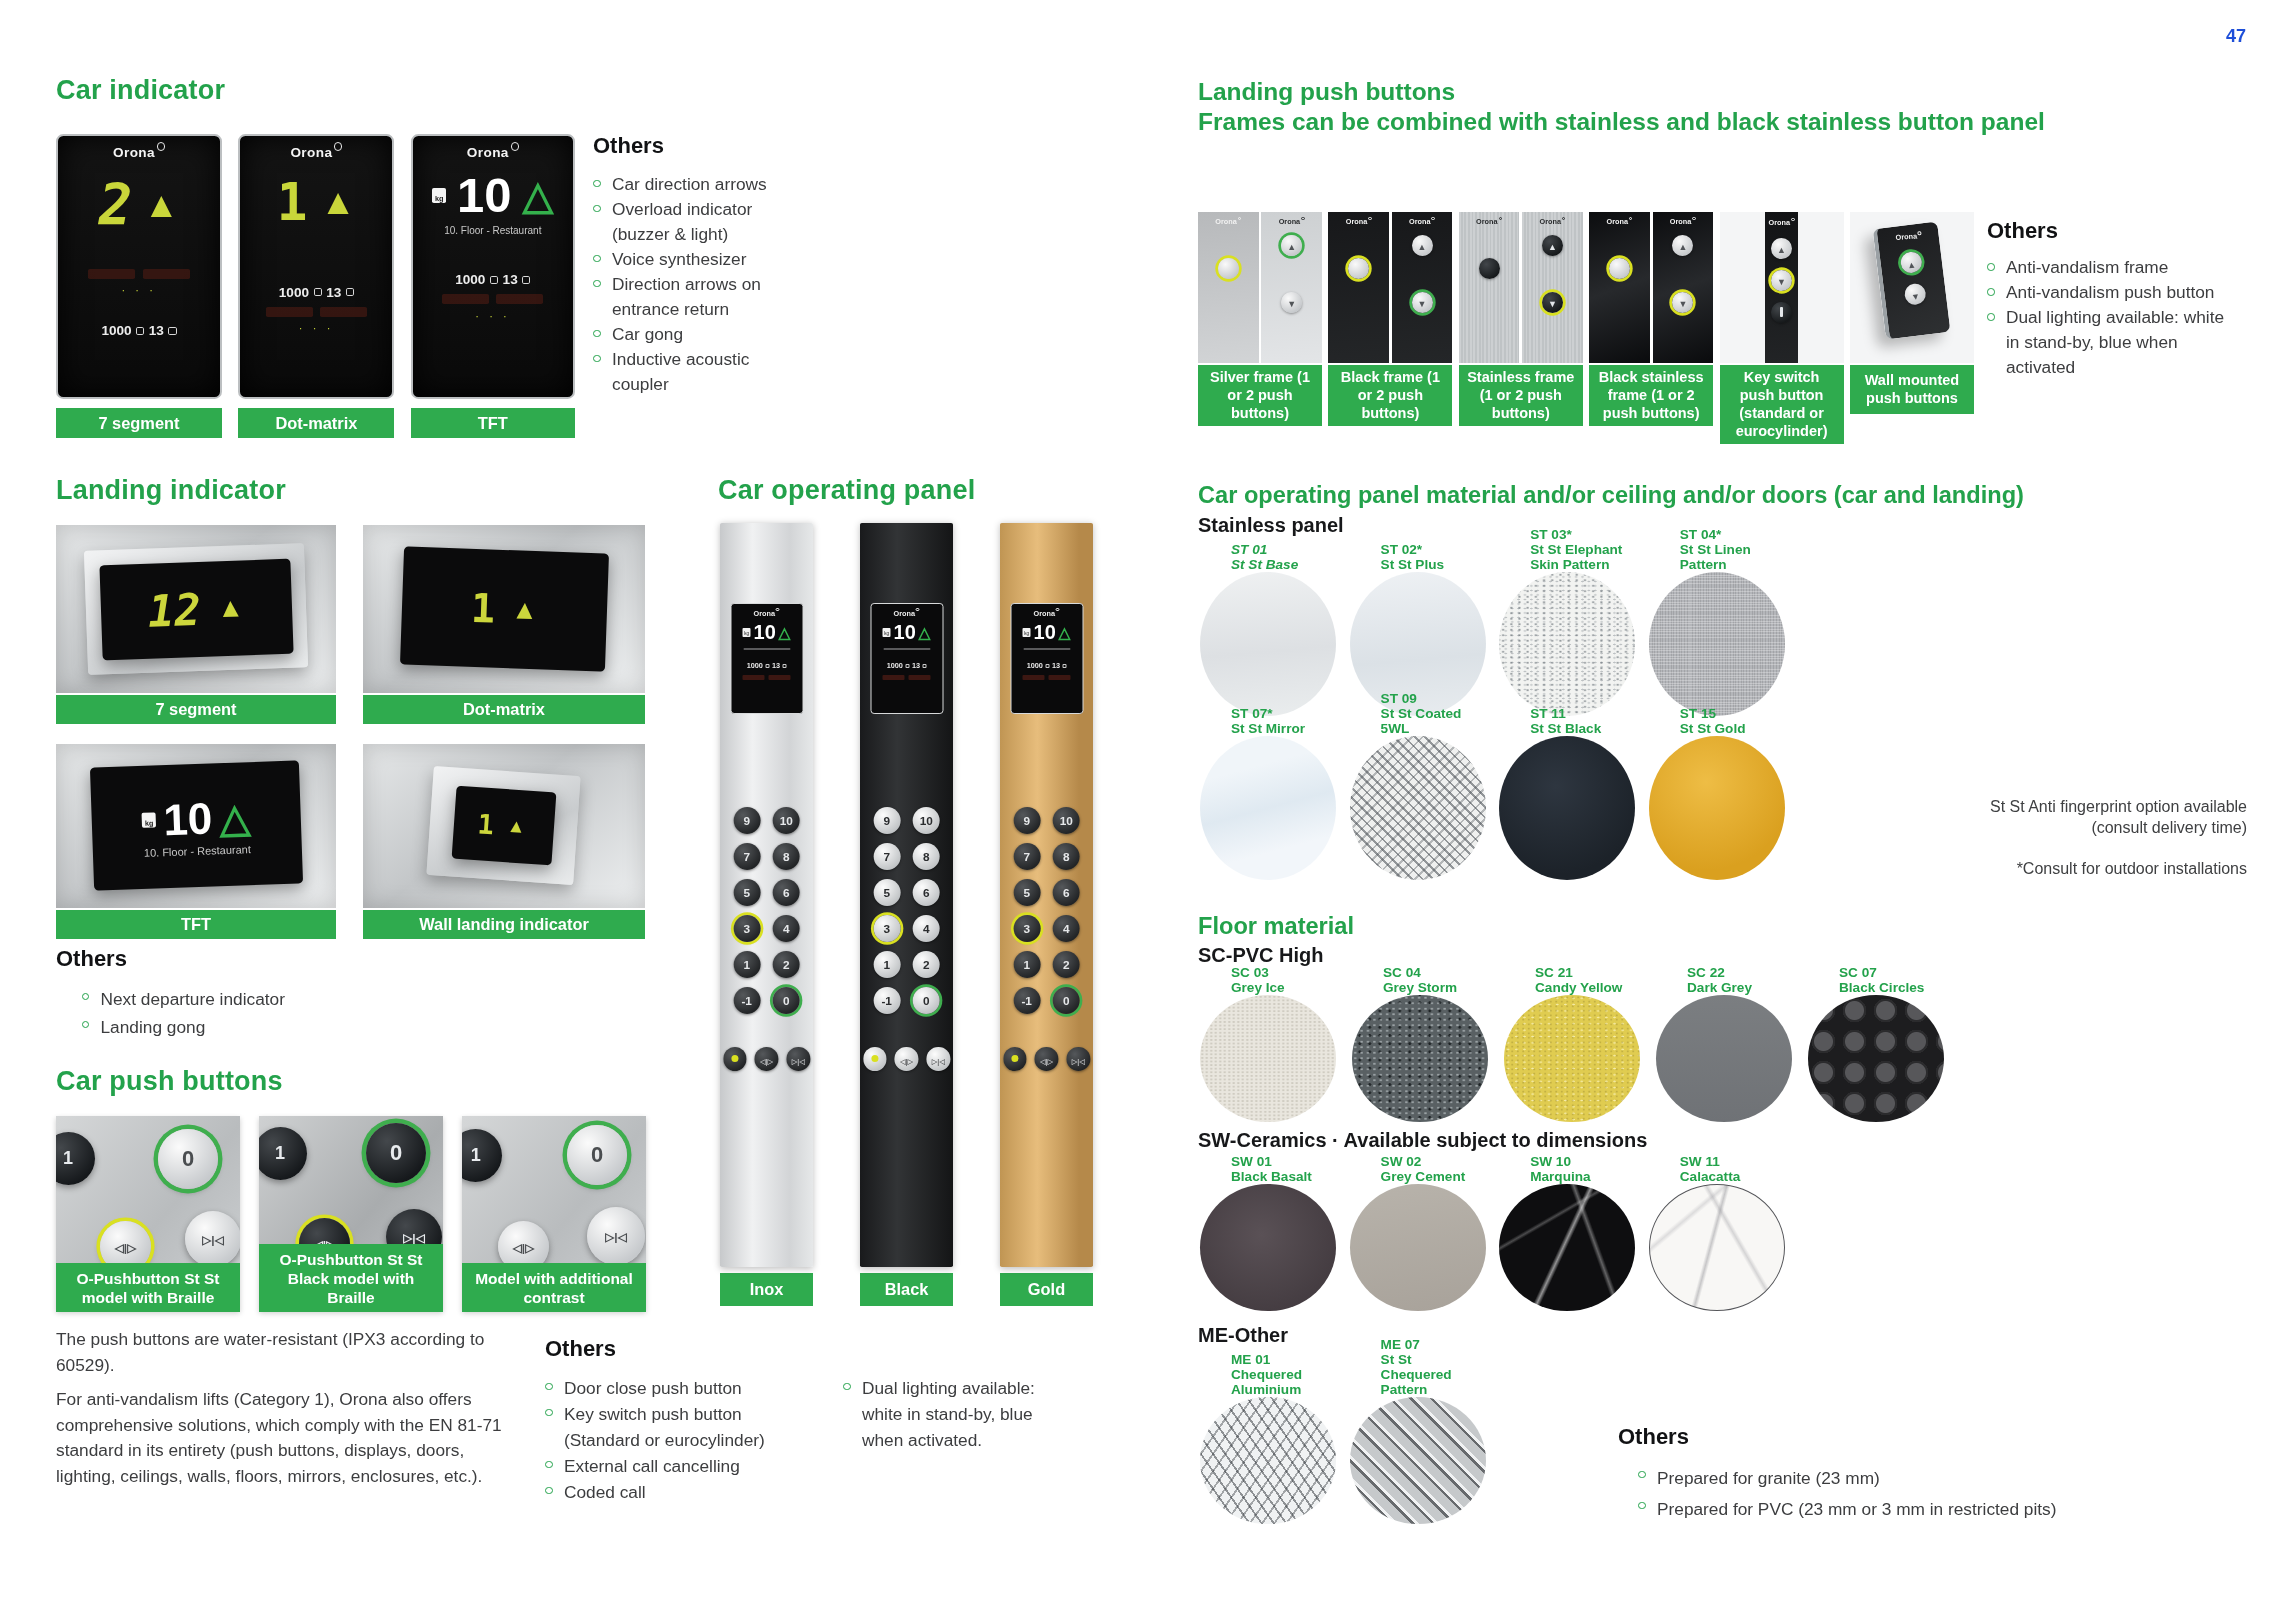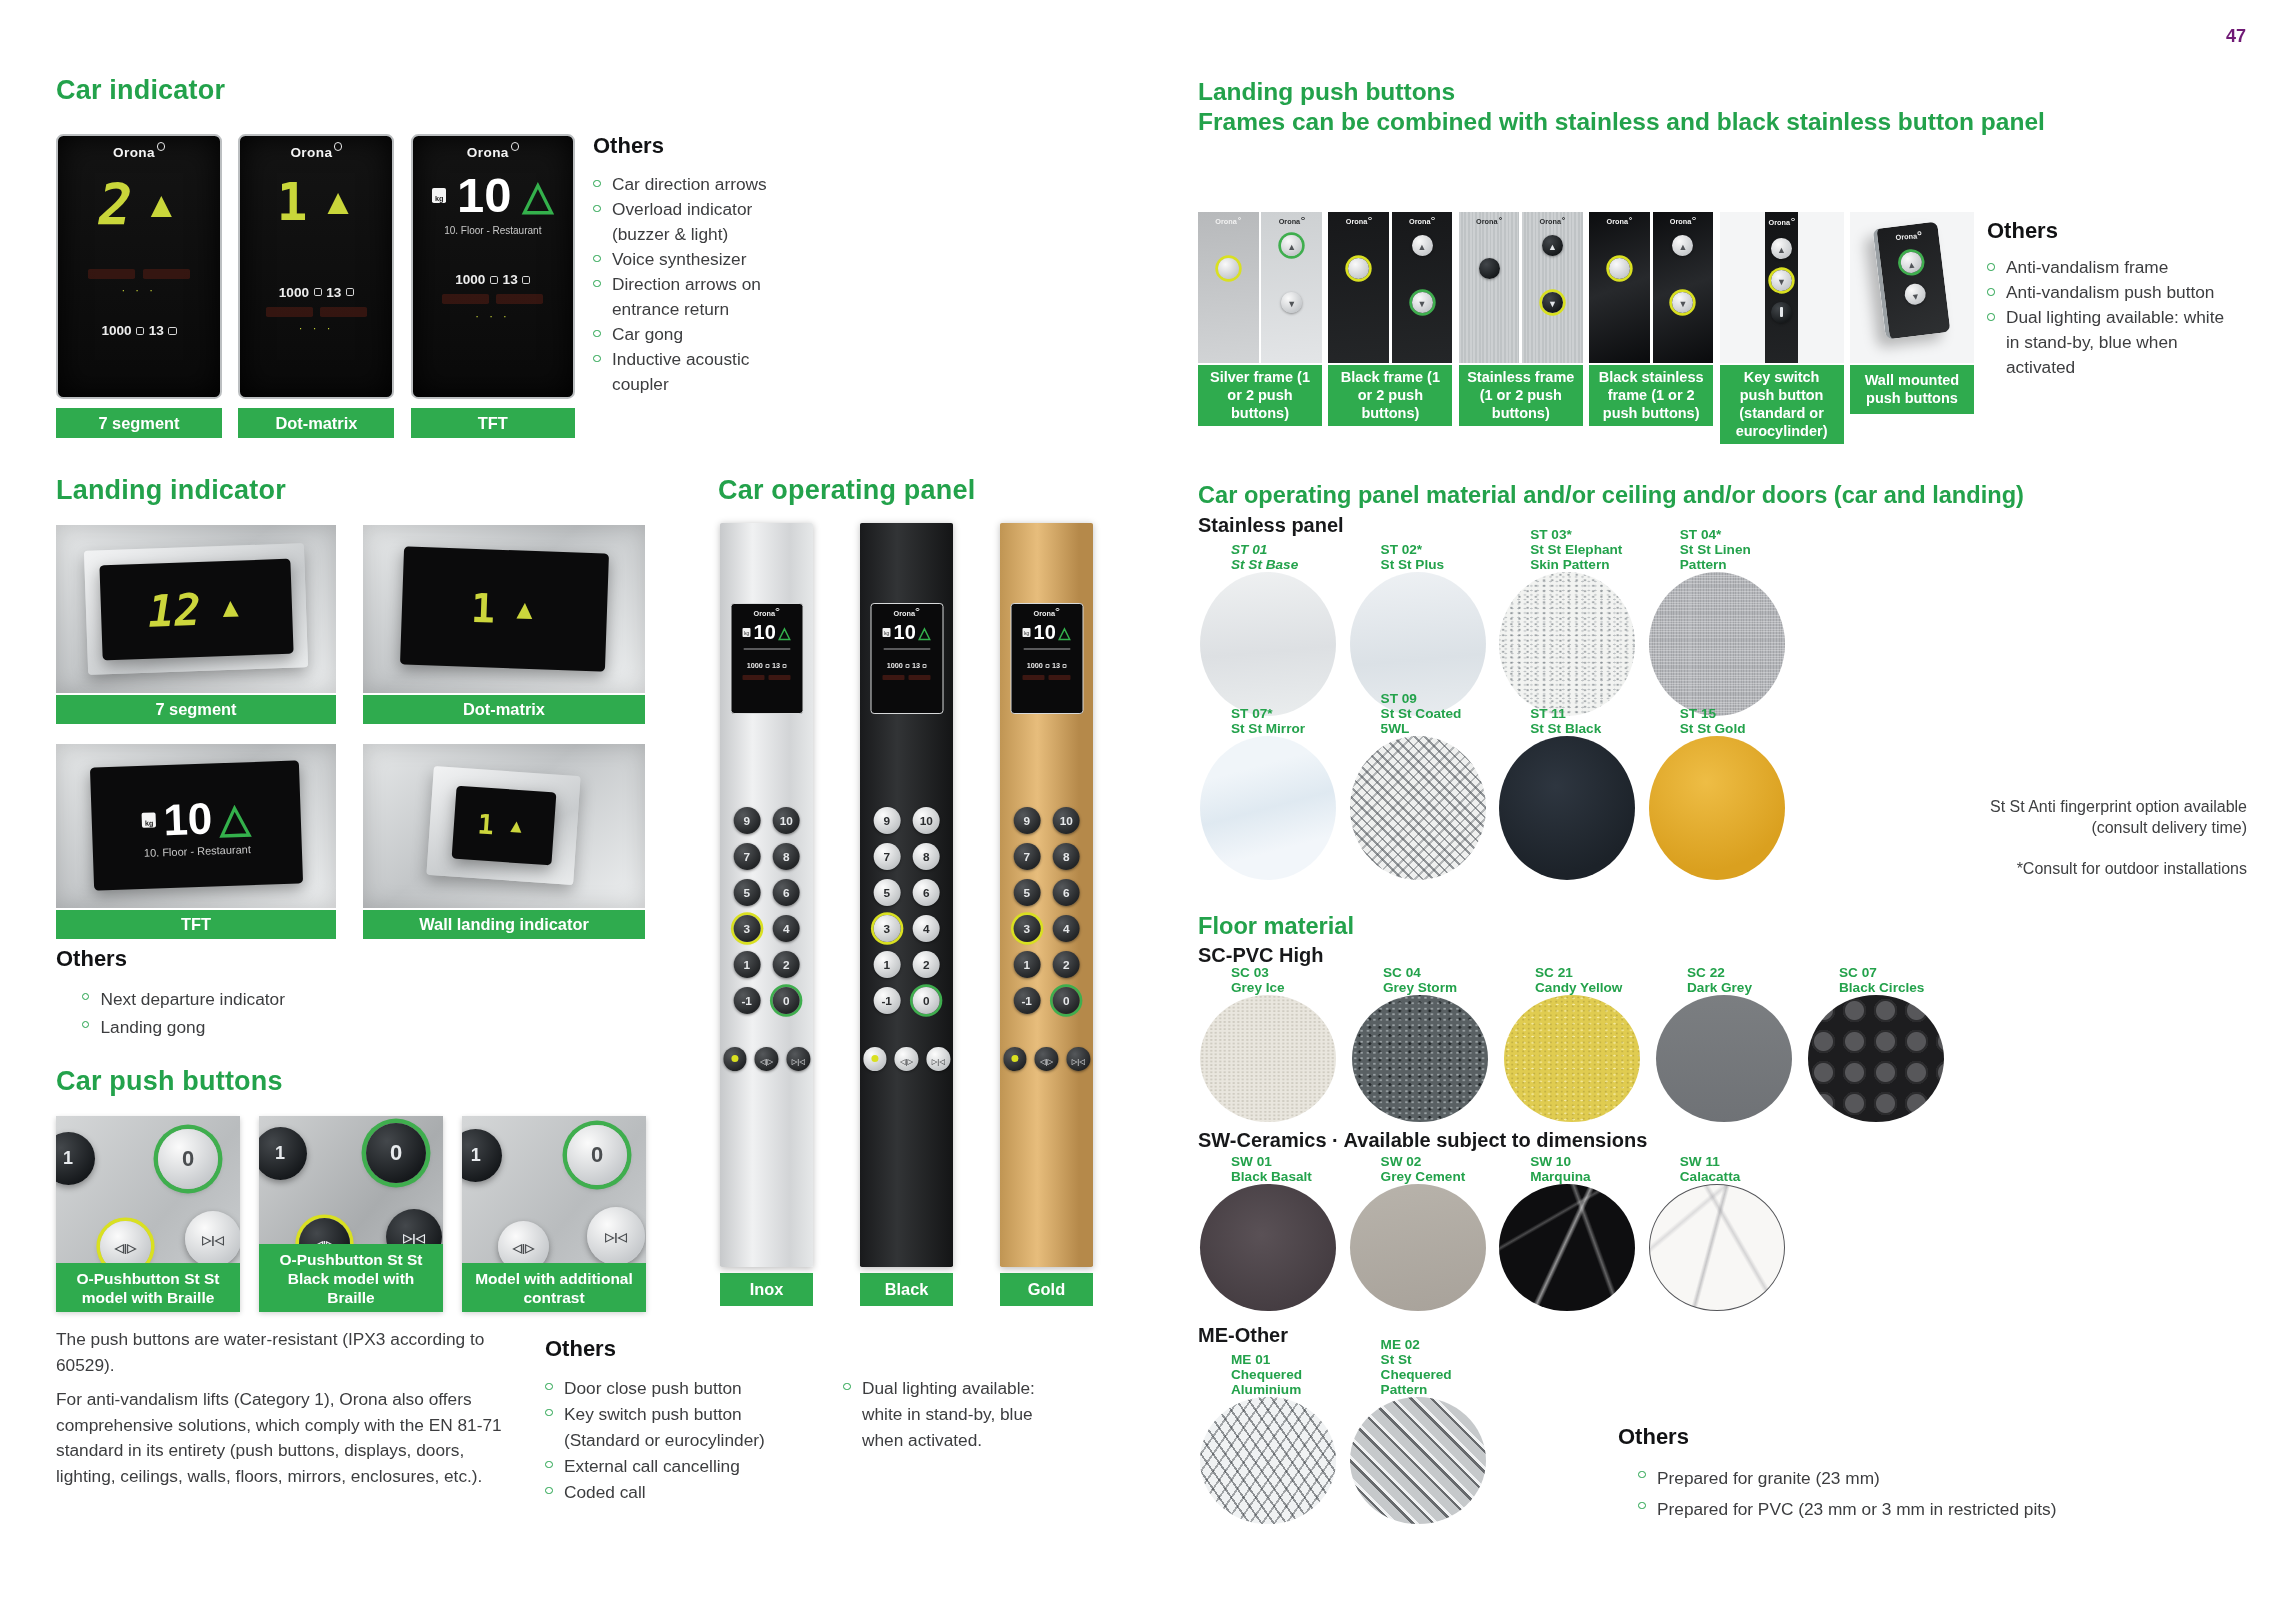--- a/index.html
+++ b/index.html
@@ -11,21 +11,21 @@
   *{margin:0;padding:0;box-sizing:border-box;}
   html,body{background:#ffffff;}
   body{font-family:"Liberation Sans",sans-serif;color:var(--body);}
   .page{position:relative;width:2286px;height:1606px;background:#fff;overflow:hidden;}
   .abs{position:absolute;}
 
   .h-green{color:var(--green);font-weight:bold;font-size:27px;letter-spacing:0.2px;}
   .h-green-sm{color:var(--green);font-weight:bold;font-size:23.6px;line-height:30px;}
   .h-sub{color:var(--ink);font-weight:bold;font-size:20px;}
   .others-title{color:#111214;font-weight:bold;font-size:22px;}
-  .pagenum{color:#701a75;font-weight:bold;font-size:18px;}
+  .pagenum{color:#1d4ed8;font-weight:bold;font-size:18px;}
 
   ul.dots{list-style:none;font-size:17.3px;line-height:25px;color:var(--body);}
   ul.dots li{position:relative;padding-left:19px;}
   ul.dots li::before{content:"";position:absolute;left:0;top:8.2px;width:5.5px;height:5.5px;border:1.8px solid var(--green);border-radius:50%;}
 
   .label-bar{background:var(--bar);color:#fff;font-weight:bold;font-size:16.4px;display:flex;align-items:center;justify-content:center;text-align:center;padding:3.6px 5.5px;}
 
   
   .ind-card{display:flex;flex-direction:column;}
   .ind-panel{background:linear-gradient(180deg,#141414,#0a0a0a);border:2.7px solid #bcbfc1;border-radius:7.3px;box-shadow:inset 0 0 31px #000;position:relative;display:flex;flex-direction:column;align-items:center;}
@@ -854,21 +854,21 @@
   <div class="abs sw-row" style="left:1200px;top:1346px;">
     <div class="swatch">
       <div class="sw-label" style="height:51px;">
           <span>ME 01</span>
           <span>Chequered Aluminium</span>
         </div>
       <div class="sw-ellipse eh-fl tx-me01"></div>
     </div>
     <div class="swatch">
       <div class="sw-label" style="height:51px;">
-          <span>ME 02</span>
+          <span>ME 07</span>
           <span>St St Chequered Pattern</span>
         </div>
       <div class="sw-ellipse eh-fl tx-me02"></div>
     </div>
   </div>
 
   <div class="abs" style="left:1618px;top:1424px;width:582px;">
     <div class="others-title">Others</div>
     <ul class="dots" style="margin-top:12.7px;margin-left:20px;line-height:31px;">
       <li>Prepared for granite (23 mm)</li>

